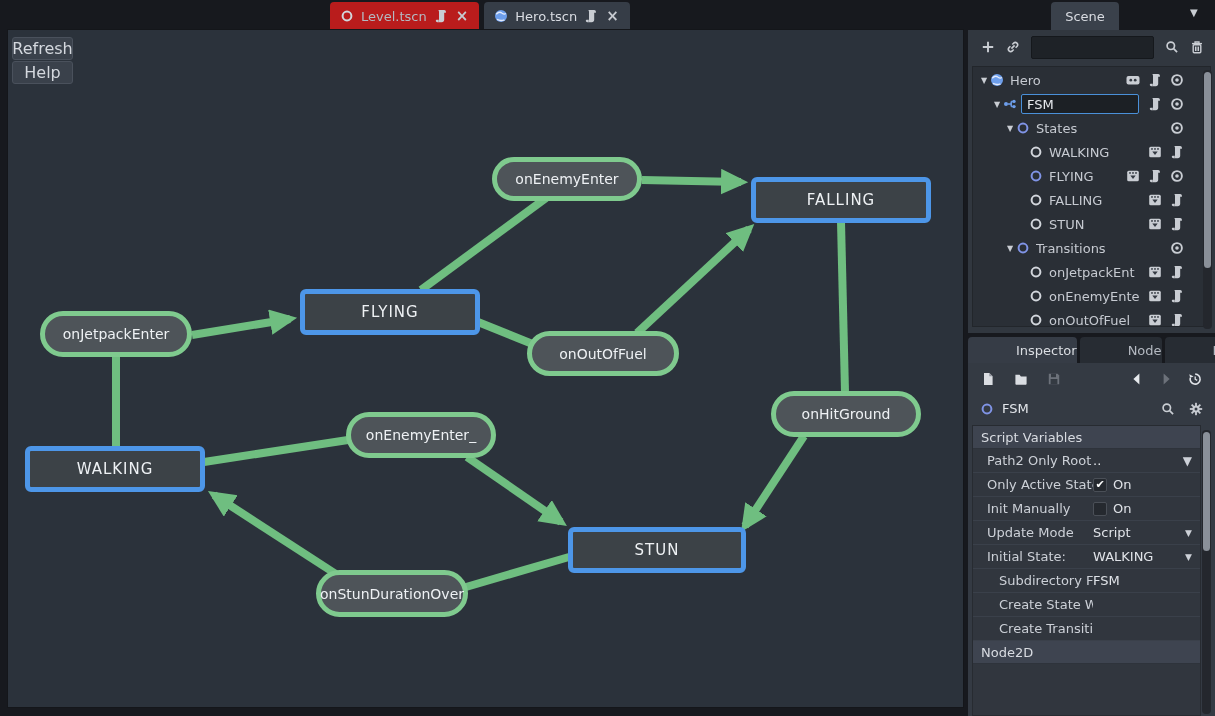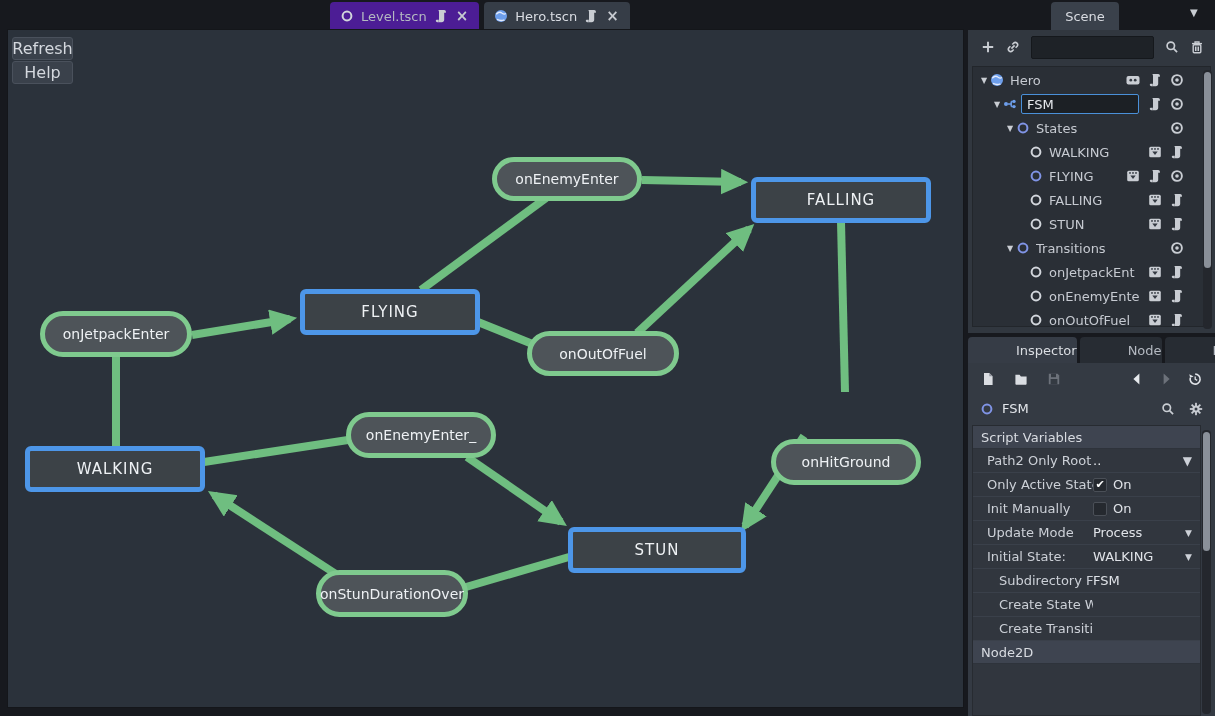--- a/index.html
+++ b/index.html
@@ -7,21 +7,21 @@
   body {
     width:1215px; height:716px; overflow:hidden; position:relative;
     background:#17191e; color:#c6cad1;
     font-family:"DejaVu Sans","Liberation Sans",sans-serif; font-size:13px;
   }
   .icon { display:inline-flex; align-items:center; justify-content:center; line-height:0; flex:0 0 auto; }
 
   
   #tabstrip { position:absolute; left:0; top:0; width:963px; height:30px; display:flex; padding-left:330px; gap:5px; }
   .scene-tab { display:flex; align-items:center; gap:7px; padding:0 10px; margin-top:2px; height:28px;
-    background:#4c1d95; border-radius:4px 4px 0 0; color:#b4b9c1; white-space:nowrap; }
+    background:#b91c1c; border-radius:4px 4px 0 0; color:#b4b9c1; white-space:nowrap; }
   .scene-tab.active { background:#363d47; color:#d9dce2; }
   .tab-close { font-size:15px; font-weight:bold; color:#c6cad0; padding:0 1px; cursor:default; }
 
   
   #canvas { position:absolute; left:8px; top:30px; width:955px; height:677px; background:#2b323b; box-shadow:0 0 0 1px #14161a; }
   .tool-btn { position:absolute; width:61px; height:23px; background:#3a414b; border:1px solid #4a515c; border-radius:3px;
     color:#d4d8de; display:flex; align-items:center; justify-content:center; font-size:16px; }
   #edges { position:absolute; inset:0; }
   .state-node { position:absolute; background:#3c4247; border:5px solid #4d96e8; border-radius:6px;
     display:flex; align-items:center; justify-content:center; color:#eef1f4; font-size:15px; letter-spacing:1px; }
@@ -128,21 +128,21 @@
         <line x1="331" y1="546" x2="206" y2="465" stroke="#6fbe80" stroke-width="8" marker-end="url(#arr)"></line>
       </svg></div>
   <div id="graph-nodes">
       <div class="state-node" style="left: 743px; top: 147px; width: 180px; height: 46px;">FALLING</div>
       <div class="state-node" style="left: 292px; top: 259px; width: 180px; height: 46px;">FLYING</div>
       <div class="state-node" style="left: 17px; top: 416px; width: 180px; height: 46px;">WALKING</div>
       <div class="state-node" style="left: 560px; top: 497px; width: 178px; height: 46px;">STUN</div>
       <div class="trans-node" style="left: 484px; top: 127px; width: 150px; height: 44px;">onEnemyEnter</div>
       <div class="trans-node" style="left: 32px; top: 281px; width: 152px; height: 46px;">onJetpackEnter</div>
       <div class="trans-node" style="left: 519px; top: 301px; width: 152px; height: 45px;">onOutOfFuel</div>
-      <div class="trans-node" style="left: 763px; top: 361px; width: 150px; height: 46px; margin-top: 48px;">onHitGround</div>
+      <div class="trans-node" style="left: 763px; top: 361px; width: 150px; height: 46px;">onHitGround</div>
       <div class="trans-node" style="left: 338px; top: 382px; width: 150px; height: 46px;">onEnemyEnter_</div>
       <div class="trans-node" style="left: 308px; top: 540px; width: 152px; height: 47px;">onStunDurationOver</div>
     </div>
 </div>
 
 <div id="scene-title-tab">
     <span>Scene</span>
   </div>
 <div id="scene-menu">▼</div>
 
@@ -556,21 +556,21 @@
         <span class="checkbox">✔</span>
         <span class="prop-value">On</span>
       </div>
       <div class="prop-row">
         <span class="prop-label">Init Manually</span>
         <span class="checkbox"></span>
         <span class="prop-value">On</span>
       </div>
       <div class="prop-row">
         <span class="prop-label">Update Mode</span>
-        <span class="prop-value">Process</span>
+        <span class="prop-value">Script</span>
         <span class="prop-arrow small">▼</span>
       </div>
       <div class="prop-row">
         <span class="prop-label">Initial State:</span>
         <span class="prop-value">WALKING</span>
         <span class="prop-arrow small">▼</span>
       </div>
       <div class="prop-row">
         <span class="prop-label indent">Subdirectory Fo</span>
         <span class="prop-value">FSM</span>

